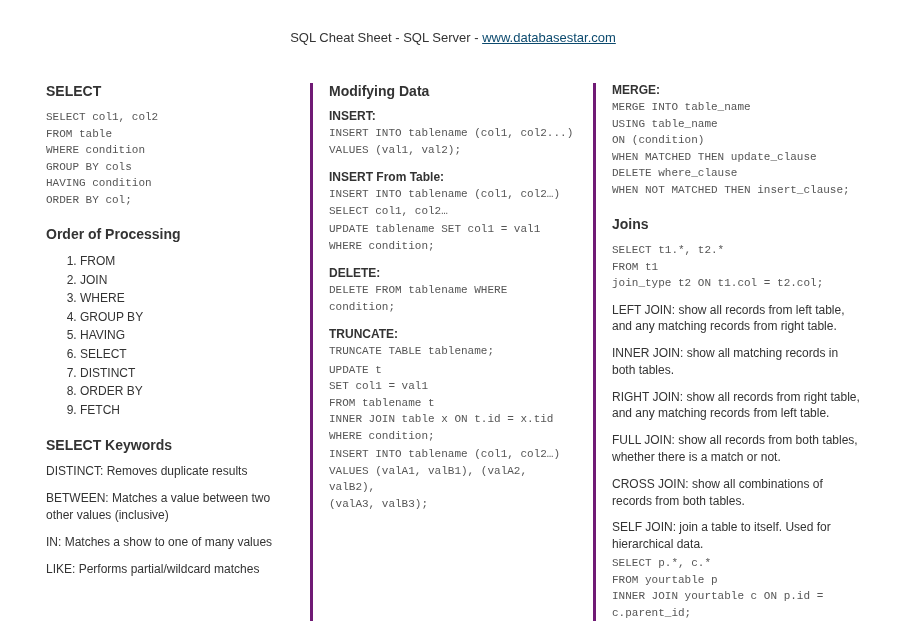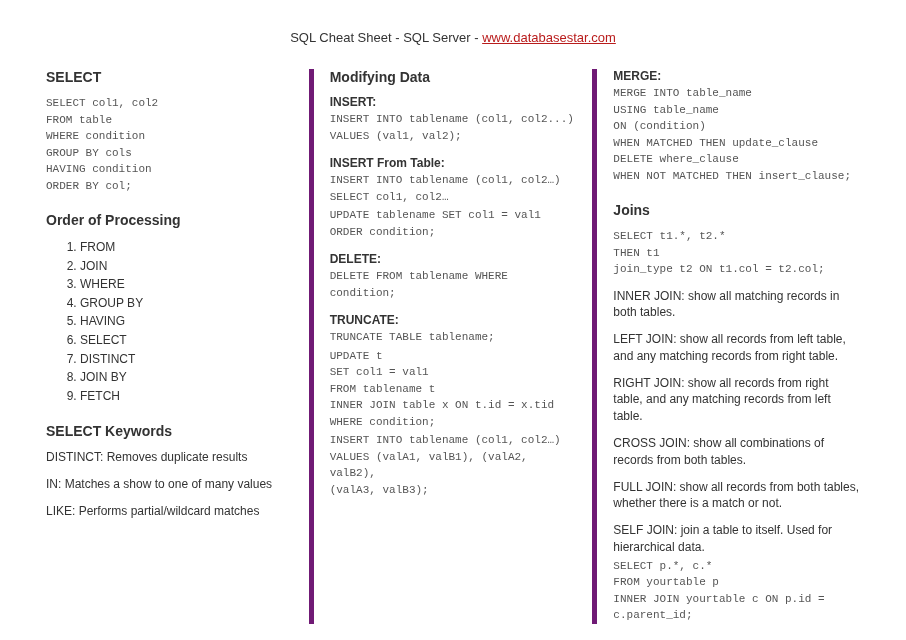--- a/index.html
+++ b/index.html
@@ -11,32 +11,33 @@
     color: #333;
     background: #fff;
     width: 906px;
   }
   .header {
     text-align: center;
     margin-bottom: 24px;
     font-size: 13px;
   }
   .header a {
-    color: #b91c1c;
+    color: #0c4a6e;
   }
   .columns {
     display: flex;
     gap: 0;
   }
   .col {
     flex: 1 1 0;
     padding: 0 16px;
+    margin-top: 14px;
   }
   .col + .col {
-    border-left: 5px solid #701a75;
+    border-left: 3px solid #701a75;
   }
   h2 {
     font-size: 14px;
     font-weight: bold;
     margin: 0 0 10px 0;
     color: #333;
   }
   h2.mt { margin-top: 18px; }
   .label {
     font-size: 12px;
@@ -86,43 +87,44 @@
 
     <h2 class="mt">Order of Processing</h2>
     <ol>
       <li>FROM</li>
       <li>JOIN</li>
       <li>WHERE</li>
       <li>GROUP BY</li>
       <li>HAVING</li>
       <li>SELECT</li>
       <li>DISTINCT</li>
-      <li>JOIN BY</li>
+      <li>ORDER BY</li>
       <li>FETCH</li>
     </ol>
 
     <h2 class="mt">SELECT Keywords</h2>
     <p class="desc">DISTINCT: Removes duplicate results</p>
+    <p class="desc">BETWEEN: Matches a value between two other values (inclusive)</p>
     <p class="desc">IN: Matches a show to one of many values</p>
     <p class="desc">LIKE: Performs partial/wildcard matches</p>
   </div>
 
   <div class="col">
     <h2>Modifying Data</h2>
 
     <p class="label">INSERT:</p>
     <pre>INSERT INTO tablename (col1, col2...)
 VALUES (val1, val2);</pre>
 
     <p class="label">INSERT From Table:</p>
     <pre>INSERT INTO tablename (col1, col2…)
 SELECT col1, col2…</pre>
 
     <pre>UPDATE tablename SET col1 = val1
-ORDER condition;</pre>
+WHERE condition;</pre>
 
     <p class="label">DELETE:</p>
     <pre>DELETE FROM tablename WHERE condition;</pre>
 
     <p class="label">TRUNCATE:</p>
     <pre>TRUNCATE TABLE tablename;</pre>
 
     <pre>UPDATE t
 SET col1 = val1
 FROM tablename t
@@ -138,27 +140,27 @@
     <p class="label" style="margin-top:0">MERGE:</p>
     <pre>MERGE INTO table_name
 USING table_name
 ON (condition)
 WHEN MATCHED THEN update_clause
 DELETE where_clause
 WHEN NOT MATCHED THEN insert_clause;</pre>
 
     <h2 class="mt">Joins</h2>
     <pre>SELECT t1.*, t2.*
-THEN t1
+FROM t1
 join_type t2 ON t1.col = t2.col;</pre>
 
+    <p class="desc">LEFT JOIN: show all records from left table, and any matching records from right table.</p>
     <p class="desc">INNER JOIN: show all matching records in both tables.</p>
-    <p class="desc">LEFT JOIN: show all records from left table, and any matching records from right table.</p>
     <p class="desc">RIGHT JOIN: show all records from right table, and any matching records from left table.</p>
+    <p class="desc">FULL JOIN: show all records from both tables, whether there is a match or not.</p>
     <p class="desc">CROSS JOIN: show all combinations of records from both tables.</p>
-    <p class="desc">FULL JOIN: show all records from both tables, whether there is a match or not.</p>
     <p class="desc">SELF JOIN: join a table to itself. Used for hierarchical data.</p>
     <pre>SELECT p.*, c.*
 FROM yourtable p
 INNER JOIN yourtable c ON p.id = c.parent_id;</pre>
   </div>
 
 </div>
 
 </body></html>

